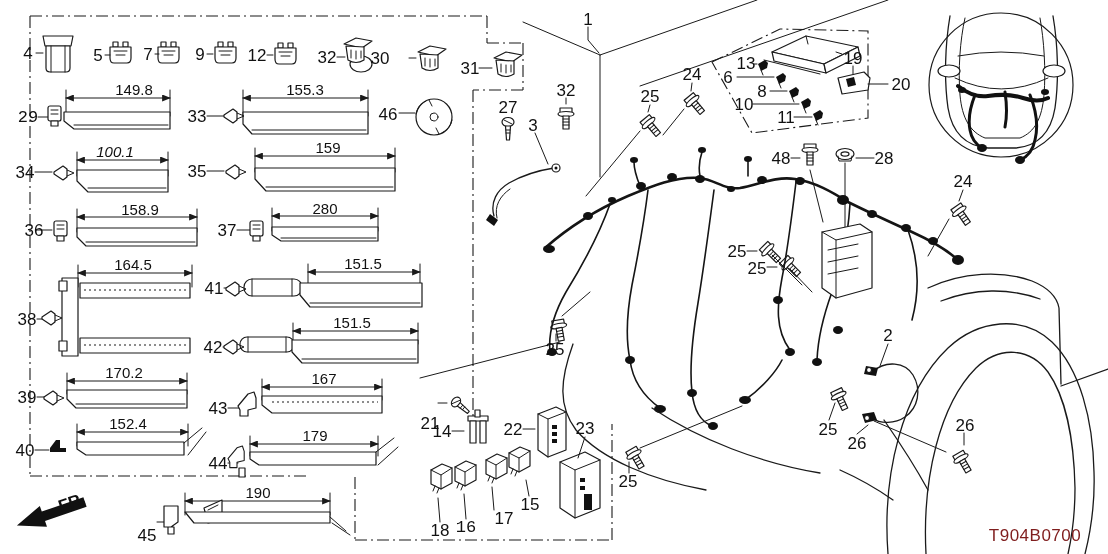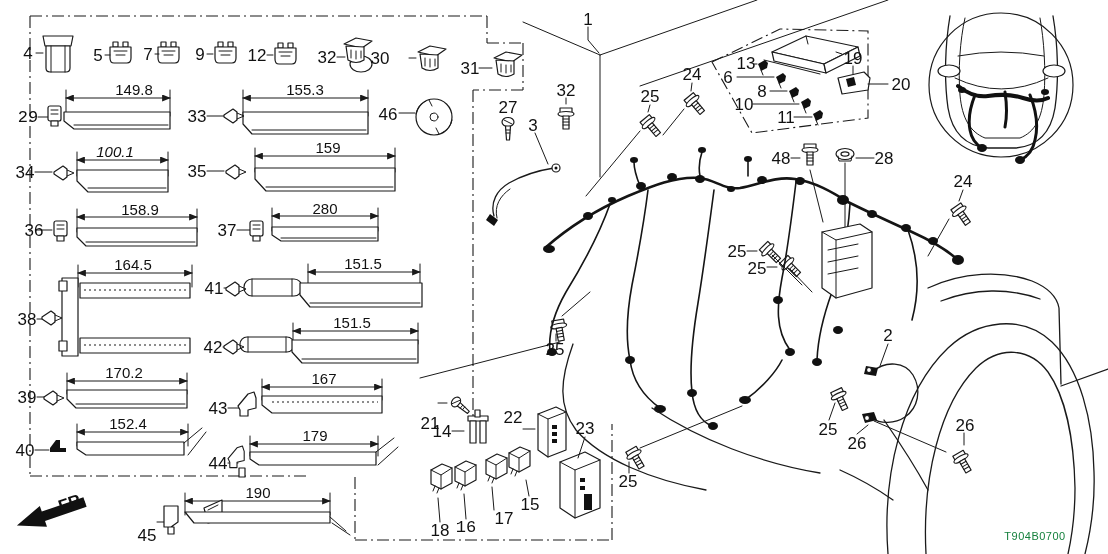--- a/index.html
+++ b/index.html
@@ -4,21 +4,21 @@
 <style>
   html,body{margin:0;padding:0;background:#fff;}
   #stage{position:relative;width:1108px;height:554px;background:#fff;overflow:hidden;
          font-family:"Liberation Sans",sans-serif;color:#111;}
   svg{position:absolute;left:0;top:0;}
   #overlay{position:absolute;left:0;top:0;width:1108px;height:554px;pointer-events:none;}
   .callout{position:absolute;transform:translate(-50%,-50%);font-size:17px;color:#111;
            white-space:nowrap;line-height:1;}
   .dim{position:absolute;transform:translate(-50%,-50%);font-size:15px;color:#111;
        white-space:nowrap;line-height:1;}
-  .code{position:absolute;transform:translate(-50%,-50%);font-size:11px;color:#15803d;letter-spacing:.5px;}
+  .code{position:absolute;transform:translate(-50%,-50%);font-size:17px;color:#7f1d1d;letter-spacing:.5px;}
   .frlabel{position:absolute;transform:translate(-50%,-50%) rotate(-19deg);font-size:17px;font-weight:bold;}
   
   .s{stroke:#1a1a1a;fill:none;stroke-width:1.3;stroke-linejoin:round;stroke-linecap:round;}
   .t{stroke-width:1;}
   .w{fill:#fff;stroke:#1a1a1a;stroke-width:1.2;stroke-linejoin:round;}
   .bk{fill:#111;stroke:none;}
   .dd{stroke:#1a1a1a;fill:none;stroke-width:1.1;stroke-dasharray:12 4 2 4;}
   .h{stroke:#151515;fill:none;stroke-width:2.6;stroke-linecap:round;}
   .h2{stroke:#151515;fill:none;stroke-width:1.6;stroke-linecap:round;}
   .dot{stroke:#1a1a1a;fill:none;stroke-width:1;stroke-dasharray:2 3;}
@@ -478,21 +478,21 @@
       <div class="callout" style="left: 963px; top: 181px;">24</div>
       <div class="callout" style="left: 737px; top: 251px;">25</div>
       <div class="callout" style="left: 757px; top: 268px;">25</div>
       <div class="callout" style="left: 555px; top: 349px;">25</div>
       <div class="callout" style="left: 888px; top: 335px;">2</div>
       <div class="callout" style="left: 828px; top: 429px;">25</div>
       <div class="callout" style="left: 857px; top: 443px;">26</div>
       <div class="callout" style="left: 965px; top: 425px;">26</div>
       <div class="callout" style="left: 430px; top: 423px;">21</div>
       <div class="callout" style="left: 442px; top: 431px;">14</div>
-      <div class="callout" style="left: 513px; top: 417px;">22</div>
+      <div class="callout" style="left: 513px; top: 429px;">22</div>
       <div class="callout" style="left: 585px; top: 428px;">23</div>
       <div class="callout" style="left: 530px; top: 504px;">15</div>
       <div class="callout" style="left: 494px; top: 518px; margin-left: 10px;">17</div>
       <div class="callout" style="left: 466px; top: 527px; font-family: Liberation Mono, monospace;">16</div>
       <div class="callout" style="left: 440px; top: 530px;">18</div>
       <div class="callout" style="left: 628px; top: 481px;">25</div>
       <div class="dim" style="left: 134px; top: 89px;">149.8</div>
       <div class="dim" style="left: 305px; top: 89px;">155.3</div>
       <div class="dim" style="left: 115px; top: 151px; font-style: italic;">100.1</div>
       <div class="dim" style="left: 328px; top: 147px;">159</div>

